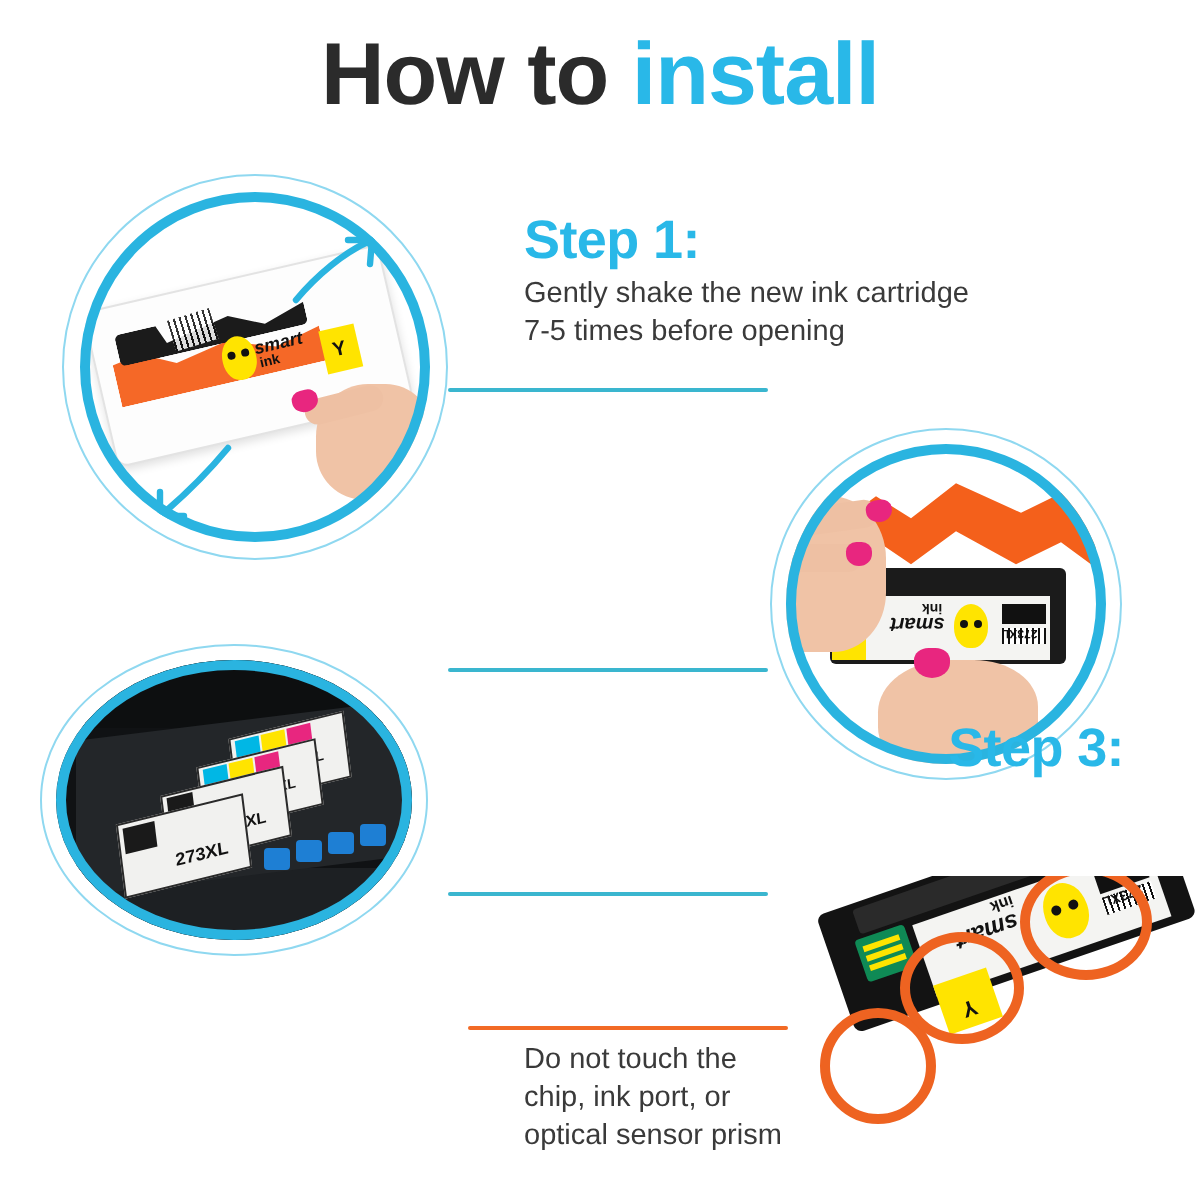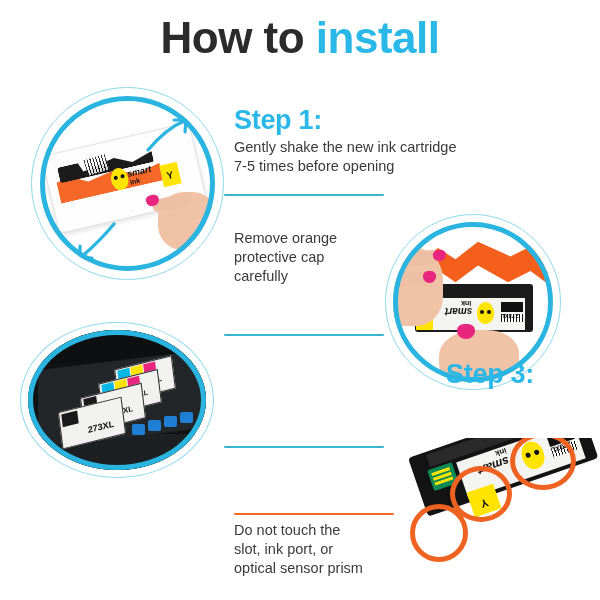--- a/index.html
+++ b/index.html
@@ -17,21 +17,21 @@
     position:absolute;left:0;top:16px;width:600px;
     text-align:center;
     font-size:44px;font-weight:bold;
     letter-spacing:-0.5px;
     line-height:1;
   }
   .title .dark{color:#2b2b2b;}
   .title .accent{color:#29b8e8;}
 
   
-  .step-block{position:absolute;}
+  .step-block{position:absolute;margin-left:28px;}
   .step-head{
     font-size:27px;font-weight:bold;line-height:1.05;
     color:#29b8e8;margin:0 0 4px 0;letter-spacing:-0.3px;
   }
   .step-head.warn{color:#f26a25;font-size:26px;}
   .step-body{
     font-size:14.5px;line-height:1.32;color:#3a3a3a;
     margin:0;white-space:pre-line;
   }
   .divider{
@@ -155,23 +155,20 @@
   <div class="ring-thin" style="left:31px;top:87px;width:193px;height:193px;"></div>
 
   <div class="step-block" style="left:234px;top:106px;width:300px;">
     <div class="step-head">Step 1:</div>
     <div class="step-body">Gently shake the new ink cartridge
 7-5 times before opening</div>
   </div>
   <div class="divider" style="left:224px;top:194px;width:160px;"></div>
 
   <div class="step-block" style="left:234px;top:229px;width:250px;">
-    <div class="step-body">Remove orange
-protective cap
-carefully</div>
   </div>
   <div class="divider" style="left:224px;top:334px;width:160px;"></div>
 
   <div class="photo-circle" style="left:393px;top:222px;width:160px;height:160px;">
     <div class="scene">
 
       <div class="orange-cap" style="left:30px;top:16px;width:125px;height:46px;
            clip-path:polygon(0 46%,12% 22%,26% 46%,44% 8%,70% 40%,88% 16%,100% 46%,100% 100%,86% 72%,68% 96%,44% 60%,26% 96%,12% 70%,0 96%);"></div>
 
       <div style="position:absolute;left:22px;top:62px;width:118px;height:48px;">
@@ -243,21 +240,21 @@
   <div class="ring-thin" style="left:20px;top:322px;width:194px;height:156px;border-radius:50%;"></div>
 
   <div class="step-block" style="left:234px;top:360px;width:300px;text-align:right;">
     <div class="step-head">Step 3:</div>
   </div>
   <div class="divider" style="left:224px;top:446px;width:160px;"></div>
 
   <div class="divider warn" style="left:234px;top:513px;width:160px;"></div>
   <div class="step-block" style="left:234px;top:521px;width:230px;">
     <div class="step-body">Do not touch the
-slot, ink port, or
+chip, ink port, or
 optical sensor prism</div>
   </div>
 
   <div style="position:absolute;left:398px;top:438px;width:202px;height:150px;overflow:hidden;">
     <div class="scene">
 
       <div style="position:absolute;left:10px;top:20px;width:180px;height:62px;
                   transform:rotate(-19deg);transform-origin:left top;">
         <div class="cart-body" style="left:0;top:0;width:180px;height:62px;background:#131313;border-radius:4px;"></div>
 

